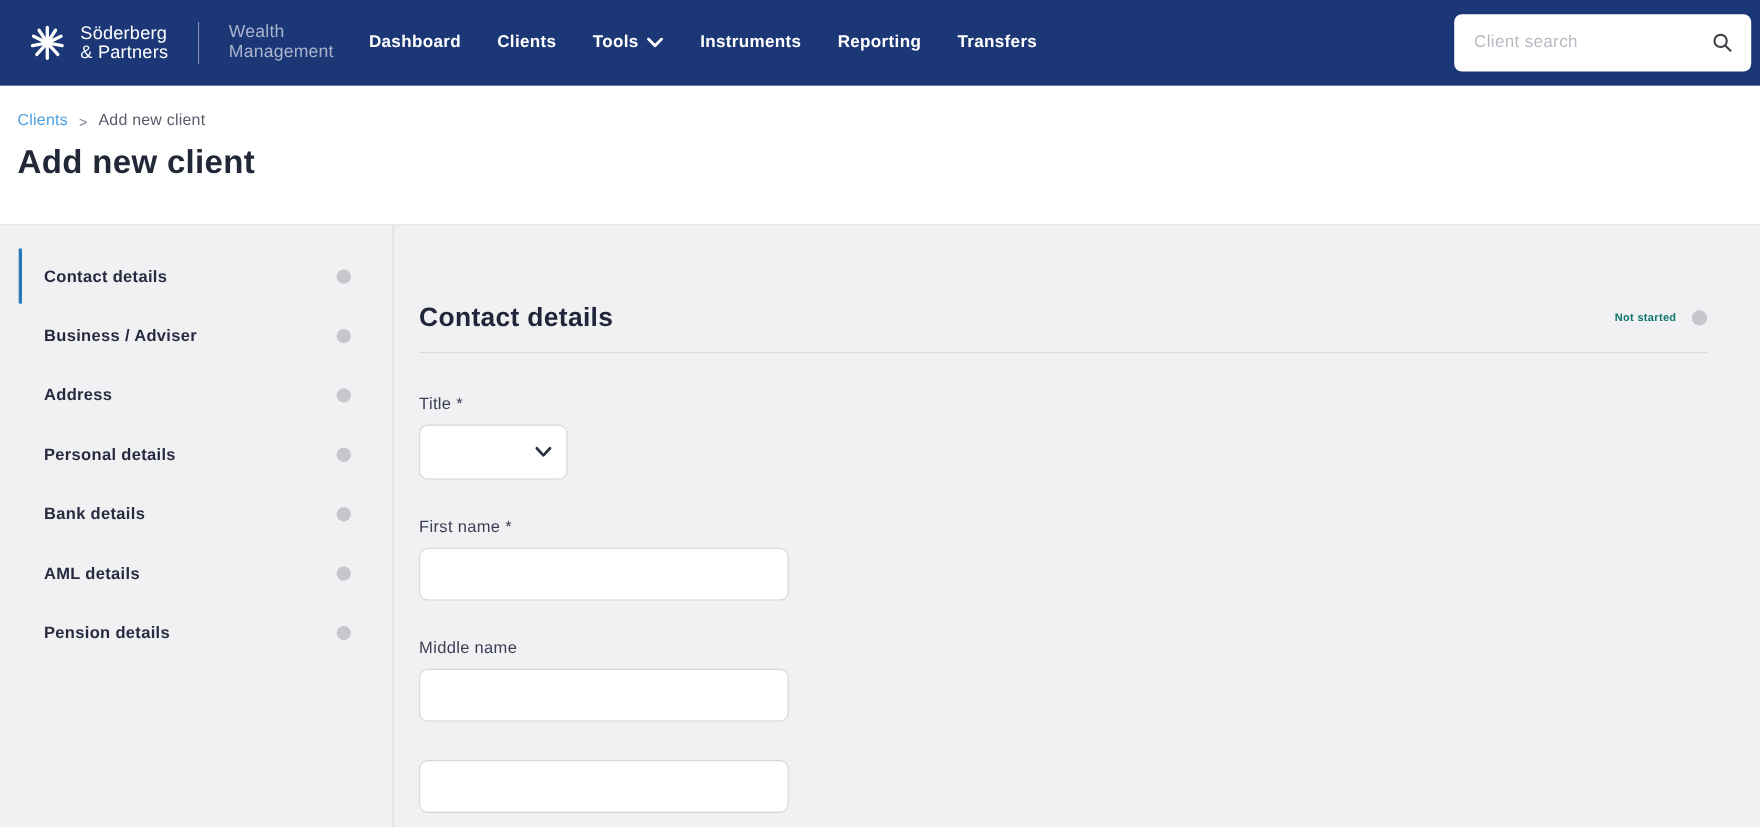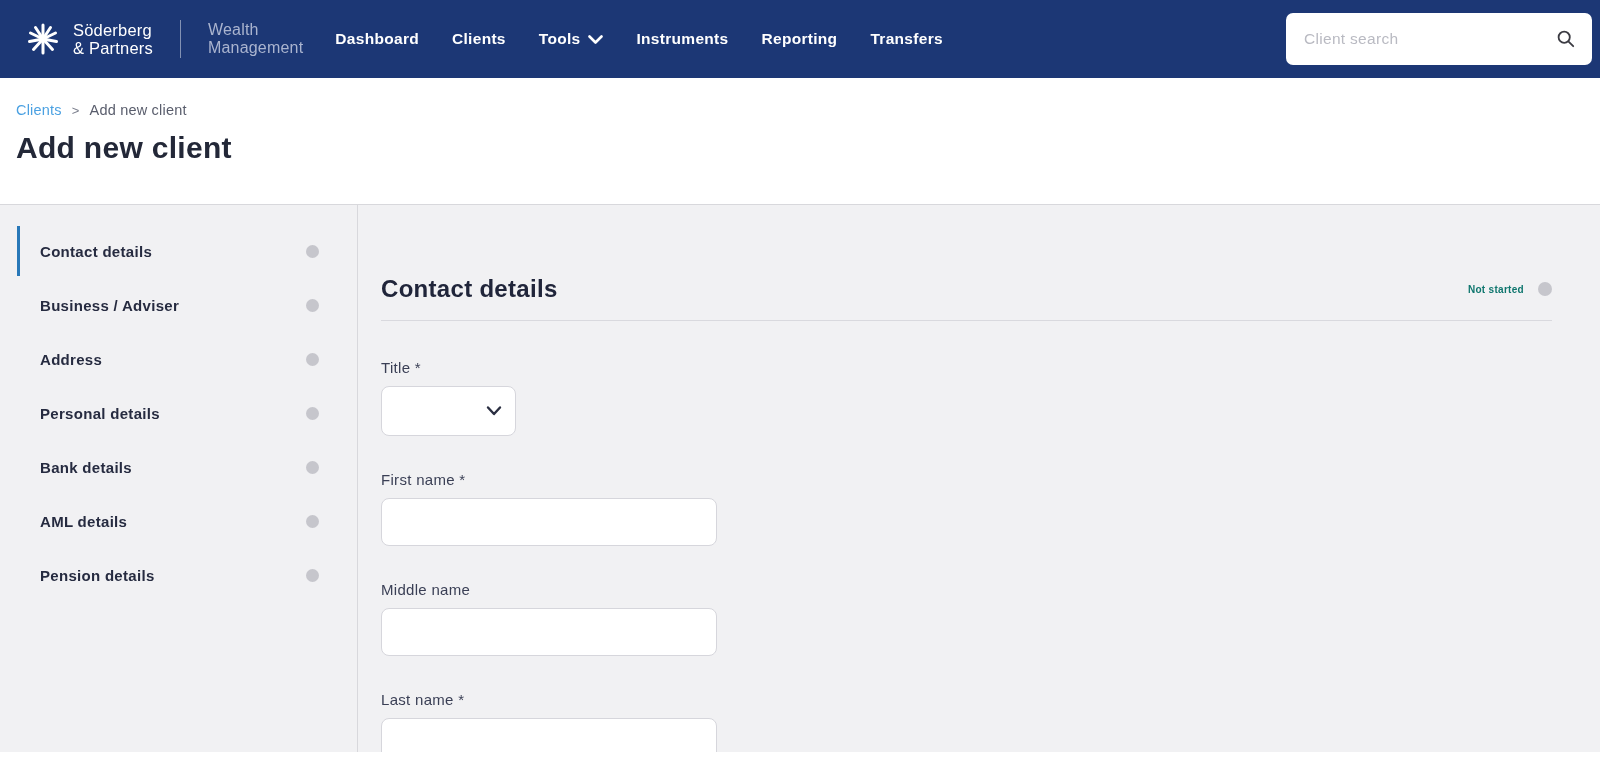--- a/index.html
+++ b/index.html
@@ -37,21 +37,21 @@
   }
   .nav-item {
     color: #ffffff; font-size: 15.5px; font-weight: 700; letter-spacing: 0.3px;
     text-decoration: none; display: flex; align-items: center; gap: 8px; cursor: pointer;
     white-space: nowrap;
   }
   .nav-item .chev { margin-top: 2px; }
 
   .search-wrap { margin-left: auto; position: relative; }
   .search-input {
-    width: 306px; height: 52px;
+    width: 270px; height: 52px;
     border: none; border-radius: 7px;
     background: #ffffff;
     padding: 0 48px 0 18px;
     font-size: 15.5px; letter-spacing: 0.3px;
     font-family: "Liberation Sans", sans-serif;
     color: #2b2f42;
     outline: none;
   }
   .search-input::placeholder { color: #b9bac2; }
   .search-icon {
@@ -297,18 +297,17 @@
         <label class="field-label">First name *</label>
         <input class="text-input" type="text" style="">
       </div>
 
       <div class="field-group">
         <label class="field-label">Middle name</label>
         <input class="text-input" type="text" style="">
       </div>
 
       <div class="field-group">
-        <label class="field-label">Last name *</label>
         <input class="text-input" type="text" style="">
       </div>
     </form>
   </main>
 </div>
 
 </body></html>

